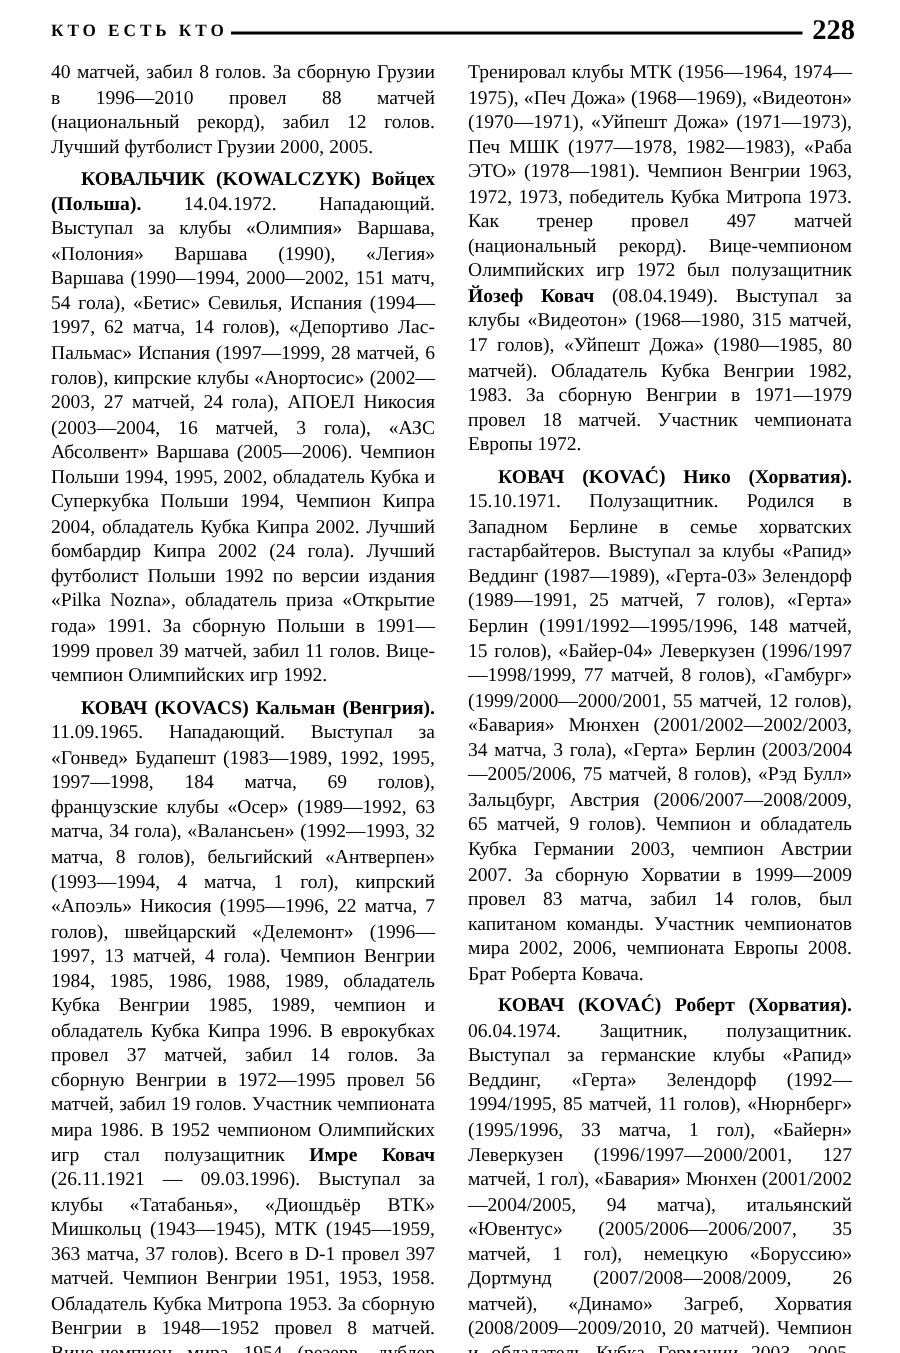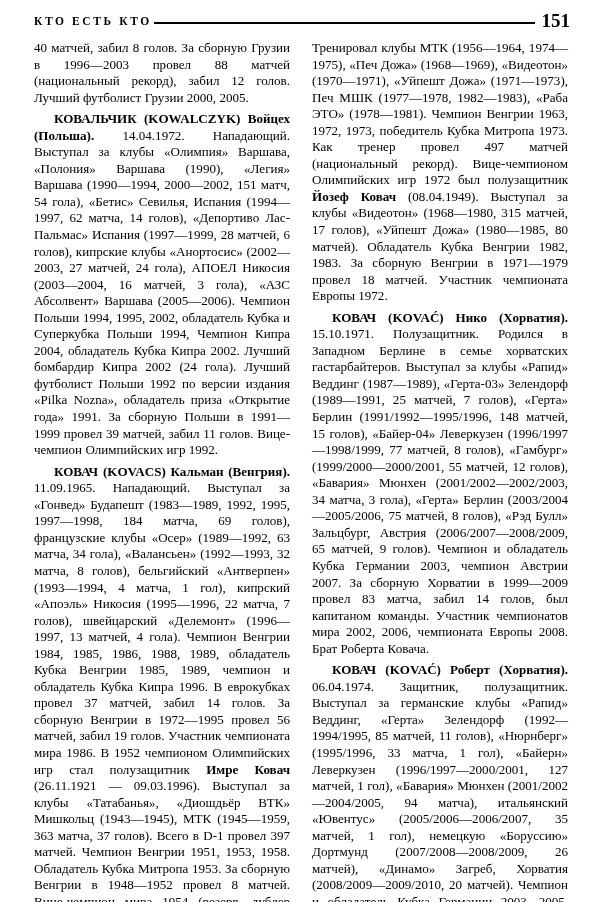--- a/index.html
+++ b/index.html
@@ -94,29 +94,29 @@
   b { font-weight: bold; }
 </style>
 </head>
 <body>
 
 <div class="page">
 
   <div class="runhead">
     <span class="runhead-title">КТО ЕСТЬ КТО</span>
     <span class="runhead-rule"></span>
-    <span class="runhead-folio">151</span>
+    <span class="runhead-folio">228</span>
   </div>
 
   <div class="columns">
 
     <div class="col">
 
       <p class="para">
-        <span>40 матчей, забил 8 голов. За сборную Грузии в 1996—2003 провел 88 матчей (национальный рекорд), забил 12 голов. Лучший футболист Грузии 2000, 2005.</span>
+        <span>40 матчей, забил 8 голов. За сборную Грузии в 1996—2010 провел 88 матчей (национальный рекорд), забил 12 голов. Лучший футболист Грузии 2000, 2005.</span>
       </p>
 
       <p class="para entry">
         <b>КОВАЛЬЧИК (KOWALCZYK) Войцех (Польша).</b><span> 14.04.1972. Нападающий. Выступал за клубы «Олимпия» Варшава, «Полония» Варшава (1990), «Легия» Варшава (1990—1994, 2000—2002, 151 матч, 54 гола), «Бетис» Севилья, Испания (1994—1997, 62 матча, 14 голов), «Депортиво Лас-Пальмас» Испания (1997—1999, 28 матчей, 6 голов), кипрские клубы «Анортосис» (2002—2003, 27 матчей, 24 гола), АПОЕЛ Никосия (2003—2004, 16 матчей, 3 гола), «АЗС Абсолвент» Варшава (2005—2006). Чемпион Польши 1994, 1995, 2002, обладатель Кубка и Суперкубка Польши 1994, Чемпион Кипра 2004, обладатель Кубка Кипра 2002. Лучший бомбардир Кипра 2002 (24 гола). Лучший футболист Польши 1992 по версии издания «Pilka Nozna», обладатель приза «Открытие года» 1991. За сборную Польши в 1991—1999 провел 39 матчей, забил 11 голов. Вице-чемпион Олимпийских игр 1992.</span>
       </p>
 
       <p class="para entry">
         <b>КОВАЧ (KOVACS) Кальман (Венгрия).</b><span> 11.09.1965. Нападающий. Выступал за «Гонвед» Будапешт (1983—1989, 1992, 1995, 1997—1998, 184 матча, 69 голов), французские клубы «Осер» (1989—1992, 63 матча, 34 гола), «Валансьен» (1992—1993, 32 матча, 8 голов), бельгийский «Антверпен» (1993—1994, 4 матча, 1 гол), кипрский «Апоэль» Никосия (1995—1996, 22 матча, 7 голов), швейцарский «Делемонт» (1996—1997, 13 матчей, 4 гола). Чемпион Венгрии 1984, 1985, 1986, 1988, 1989, обладатель Кубка Венгрии 1985, 1989, чемпион и обладатель Кубка Кипра 1996. В еврокубках провел 37 матчей, забил 14 голов. За сборную Венгрии в 1972—1995 провел 56 матчей, забил 19 голов. Участник чемпионата мира 1986. В 1952 чемпионом Олимпийских игр стал полузащитник </span><b>Имре Ковач</b><span> (26.11.1921 — 09.03.1996). Выступал за клубы «Татабанья», «Диошдьёр ВТК» Мишкольц (1943—1945), МТК (1945—1959, 363 матча, 37 голов). Всего в D-1 провел 397 матчей. Чемпион Венгрии 1951, 1953, 1958. Обладатель Кубка Митропа 1953. За сборную Венгрии в 1948—1952 провел 8 матчей. Вице-чемпион мира 1954 (резерв, дублер Божика).</span>
       </p>
 

